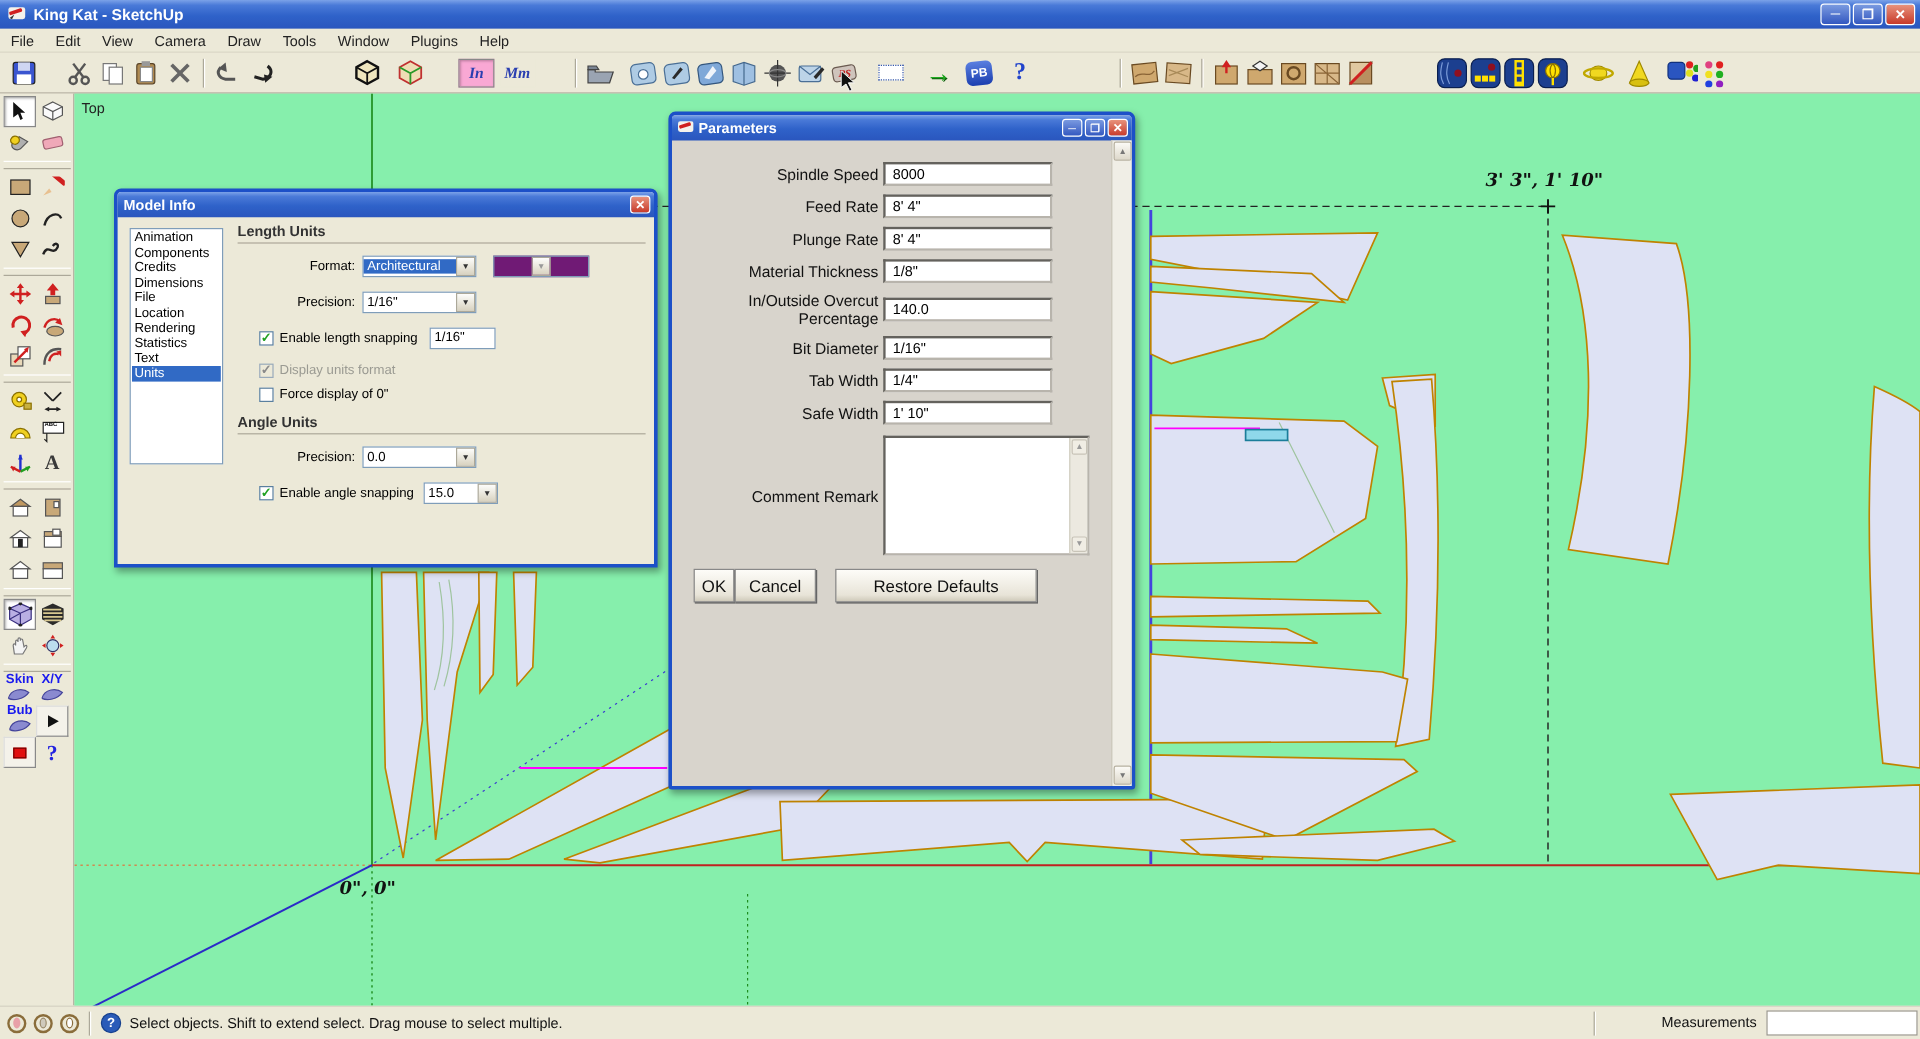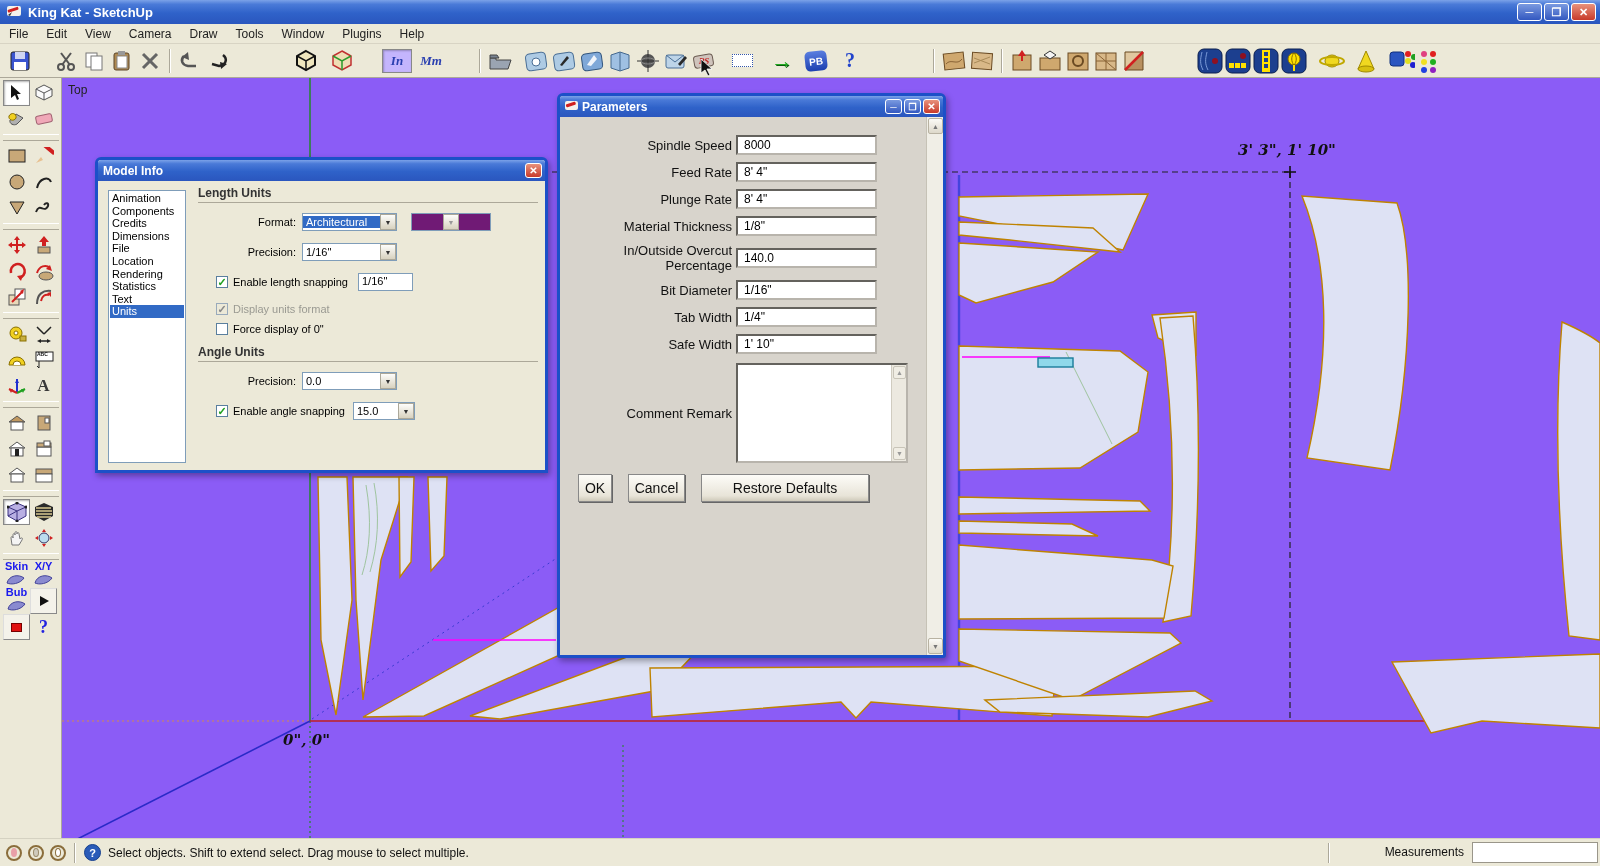--- a/index.html
+++ b/index.html
@@ -23,52 +23,52 @@
 
   
   #toolbar { position:absolute; left:0; top:44px; width:1600px; height:34px; background:#ece9d8;
     display:flex; align-items:center; border-bottom:1px solid #aca899; }
   .tb-btn { width:28px; height:28px; display:flex; align-items:center; justify-content:center; flex:0 0 auto; }
   .tb-sep { width:2px; height:24px; border-left:1px solid #aca899; border-right:1px solid #fff; margin:0 5px; flex:0 0 auto; }
   .tb-gap { flex:0 0 auto; }
   .txt-btn { width:30px; height:24px; display:flex; align-items:center; justify-content:center;
     font:italic bold 13px "Liberation Serif",serif; color:#2a3fb0;
     border:1px solid #ece9d8; }
-  .txt-btn.pressed { background:#c4b5fd; border:1px solid #888; box-shadow:inset 1px 1px 2px rgba(0,0,0,.25); }
+  .txt-btn.pressed { background:#f9a8d4; border:1px solid #888; box-shadow:inset 1px 1px 2px rgba(0,0,0,.25); }
 
   
   #palette { position:absolute; left:0; top:78px; width:62px; height:760px; background:#ece9d8;
     border-right:1px solid #aca899; padding:2px 3px; }
   .pal-grid { display:flex; flex-wrap:wrap; width:56px; }
   .pal-btn { width:27px; height:26px; display:flex; align-items:center; justify-content:center; }
   .pal-btn.pressed { background:#fff; border:1px solid #888; box-shadow:inset 1px 1px 2px rgba(0,0,0,.3); }
   .pal-sep { width:56px; height:7px; border-top:1px solid #fff; border-bottom:1px solid #aca899; margin:2px 0; }
   .shell-lbl { font:bold 11px "Liberation Sans",sans-serif; color:#1a1aee; line-height:9px; text-align:center; }
 
   
-  #viewport { position:absolute; left:62px; top:78px; width:1538px; height:760px; background:#8b5cf6; z-index:1; }
+  #viewport { position:absolute; left:62px; top:78px; width:1538px; height:760px; background:#86efac; z-index:1; }
   #viewport svg { position:absolute; left:0; top:0; }
   .part { fill:#dee2f4; stroke:#bf8300; stroke-width:1.4; }
   .screen-label { position:absolute; font:bold italic 15px "DejaVu Serif",serif; color:#111; z-index:2; }
   #top-label { position:absolute; left:6px; top:5px; font:12px "Liberation Sans",sans-serif; color:#222; z-index:2; }
 
   
   .xp-dialog { position:absolute; border:3px solid #1c50c8; border-radius:6px 6px 0 0; box-shadow:2px 3px 6px rgba(0,0,0,.35); }
   .xp-titlebar { height:21px; background:linear-gradient(180deg,#7ba2e8 0%,#4a7ad8 18%,#2f62c9 55%,#2a56be 100%);
     display:flex; align-items:center; color:#fff; font-weight:bold; font-size:12px; border-radius:3px 3px 0 0; }
   .xp-close { width:17px; height:15px; margin-left:2px; border-radius:3px; border:1px solid #fff;
     background:linear-gradient(180deg,#e8927c,#c83a2a); color:#fff; font-size:10px; font-weight:bold;
     display:flex; align-items:center; justify-content:center; }
   .xp-winbtn { width:17px; height:15px; margin-left:2px; border-radius:3px; border:1px solid #fff;
     background:linear-gradient(180deg,#7a9ae0,#3358c0); color:#fff; font-size:9px; font-weight:bold;
     display:flex; align-items:center; justify-content:center; }
 
   
   #model-info { left:95px; top:157px; width:453px; height:316px; background:#ece9d8; z-index:10; }
-  #mi-list { position:absolute; left:10px; top:30px; width:78px; height:273px; background:#fff;
+  #mi-list { position:absolute; left:10px; top:30px; width:78px; height:197px; background:#fff;
     border:1px solid #7f9db9; font-size:11px; padding:1px; overflow:hidden; }
   #mi-list .nav-item { padding:0 2px; line-height:12.6px; white-space:nowrap; }
   #mi-list .nav-item.sel { background:#316ac5; color:#fff; }
   .mi-panel { position:absolute; left:100px; top:26px; width:340px; }
   .section-head { font-weight:bold; font-size:12px; color:#333; border-bottom:1px solid #aca899; padding-bottom:2px; margin-bottom:10px; }
   .mi-row { display:flex; align-items:center; margin:0 0 12px 12px; font-size:11px; }
   .mi-lbl { width:55px; text-align:right; margin-right:6px;margin-left:31px; }
   .combo { height:18px; background:#fff; border:1px solid #7f9db9; display:flex; align-items:center; font-size:11px; position:relative; }
   .combo .val { flex:1; padding:0 3px; white-space:nowrap; overflow:hidden; }
   .combo .val.hl { background:#316ac5; color:#fff; }
@@ -834,21 +834,21 @@
         <span></span>
         <div class="mini-scroll">
           <div class="mini-arrow" style="top:1px">▲</div>
           <div class="mini-arrow" style="bottom:1px">▼</div>
         </div>
       </div>
     </div>
 
     <div class="p-buttons">
       <div class="xp-push" style="width:34px">OK</div>
-      <div class="xp-push" style="width:57px;margin-left:16px">Cancel</div>
+      <div class="xp-push" style="width:68px;">Cancel</div>
       <div class="xp-push" style="width:168px;margin-left:16px">Restore Defaults</div>
     </div>
   </div>
 
   <div id="pscroll">
     <div class="scroll-btn" style="top:1px">▲</div>
     <div class="scroll-btn" style="bottom:1px">▼</div>
   </div>
 </div>
 

